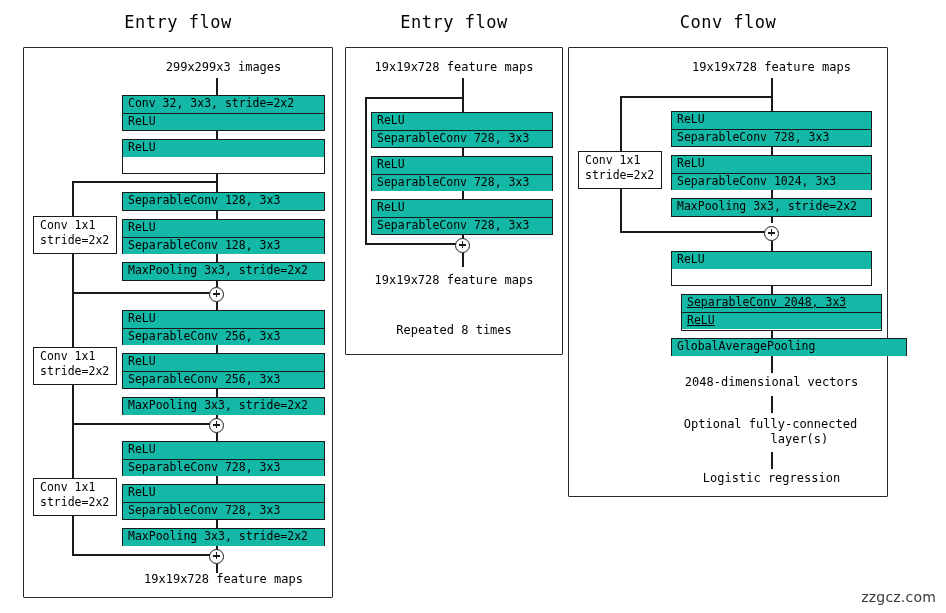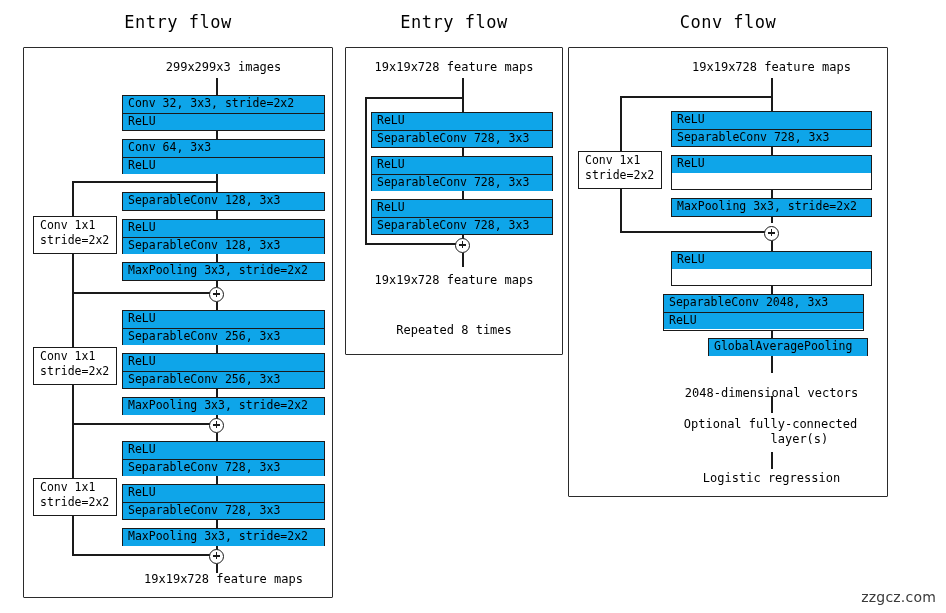--- a/index.html
+++ b/index.html
@@ -23,21 +23,21 @@
   }
 
   
   .opbox{
     position:absolute;box-sizing:border-box;
     border:1.5px solid #1a1a1a;background:#fff;
   }
   .oprow{
     box-sizing:border-box;height:17px;line-height:15px;
     font-size:11.5px;padding-left:5px;white-space:nowrap;
-    overflow:hidden;background:#0ea5e9;color:#000;
+    overflow:hidden;background:#14b8a6;color:#000;
     font-family:"DejaVu Sans Mono","Liberation Mono",monospace;
   }
   .oprow + .oprow{border-top:1.5px solid #1a1a1a;}
 
   
   .convbox{
     position:absolute;box-sizing:border-box;
     border:1.5px solid #1a1a1a;background:#fff;
     font-size:11.5px;line-height:15px;padding:1px 0 1px 6px;
     white-space:pre;color:#000;
@@ -85,21 +85,20 @@
 
 <div class="vline" style="left:216px;top:78px;height:17px;"></div>
 
 <div class="opbox" style="left:122px;top:95px;width:203px;height:35.5px;">
   <div class="oprow">Conv 32, 3x3, stride=2x2</div>
   <div class="oprow">ReLU</div>
 </div>
 <div class="vline" style="left:216px;top:130.5px;height:8px;"></div>
 
 <div class="opbox" style="left:122px;top:138.5px;width:203px;height:35.5px;">
-  <div class="oprow">Conv 64, 3x3</div>
   <div class="oprow">ReLU</div>
 </div>
 
 <div class="vline" style="left:216px;top:174px;height:18px;"></div>
 <div class="hline" style="left:72px;top:181px;width:146px;"></div>
 <div class="vline" style="left:72px;top:181px;height:111px;"></div>
 
 <div class="opbox" style="left:122px;top:192px;width:203px;height:18.5px;">
   <div class="oprow">SeparableConv 128, 3x3</div>
 </div>
@@ -218,49 +217,50 @@
 <div class="opbox" style="left:671px;top:111px;width:201px;height:35.5px;">
   <div class="oprow">ReLU</div>
   <div class="oprow">SeparableConv 728, 3x3</div>
 </div>
 <div class="vline" style="left:771px;top:146.5px;height:8px;"></div>
 
 <div class="convbox" style="left:578px;top:151px;width:84px;height:38px;"><span>Conv 1x1</span><br><span>stride=2x2</span></div>
 
 <div class="opbox" style="left:671px;top:154.5px;width:201px;height:35.5px;">
   <div class="oprow">ReLU</div>
+  <div class="oprow">SeparableConv 1024, 3x3</div>
 </div>
 <div class="vline" style="left:771px;top:190px;height:8px;"></div>
 
 <div class="opbox" style="left:671px;top:198px;width:201px;height:18.5px;">
   <div class="oprow">MaxPooling 3x3, stride=2x2</div>
 </div>
 <div class="vline" style="left:771px;top:216.5px;height:6px;"></div>
 
 <div class="hline" style="left:620px;top:231px;width:152px;"></div>
 <div class="plus" style="left:764px;top:225.5px;"></div>
 <div class="vline" style="left:771px;top:240.5px;height:10px;"></div>
 
 <div class="opbox" style="left:671px;top:250.5px;width:201px;height:35.5px;">
   <div class="oprow">ReLU</div>
 </div>
 <div class="vline" style="left:771px;top:286px;height:8px;"></div>
 
-<div class="opbox" style="left:663px;top:294px;width:201px;height:37px;">
+<div class="opbox" style="left:681px;top:294px;width:201px;height:37px;text-decoration:underline;">
   <div class="oprow">SeparableConv 2048, 3x3</div>
   <div class="oprow">ReLU</div>
 </div>
 <div class="vline" style="left:771px;top:329.5px;height:8px;"></div>
 
-<div class="opbox" style="left:708px;top:337.5px;width:160px;height:18.5px;">
+<div class="opbox" style="left:671px;top:337.5px;width:236px;height:18.5px;">
   <div class="oprow">GlobalAveragePooling</div>
 </div>
 <div class="vline" style="left:771px;top:356px;height:17px;"></div>
 
-<div class="note" style="left:671px;top:375px;width:201px;margin-top:11px;">2048-dimensional vectors</div>
+<div class="note" style="left:671px;top:375px;width:201px;">2048-dimensional vectors</div>
 
 <div class="vline" style="left:771px;top:396px;height:17px;"></div>
 
 <div class="note" style="left:670px;top:417px;width:201px;">Optional fully-connected
         layer(s)</div>
 
 <div class="vline" style="left:771px;top:452px;height:17px;"></div>
 
 <div class="note" style="left:671px;top:471px;width:201px;">Logistic regression</div>
 

